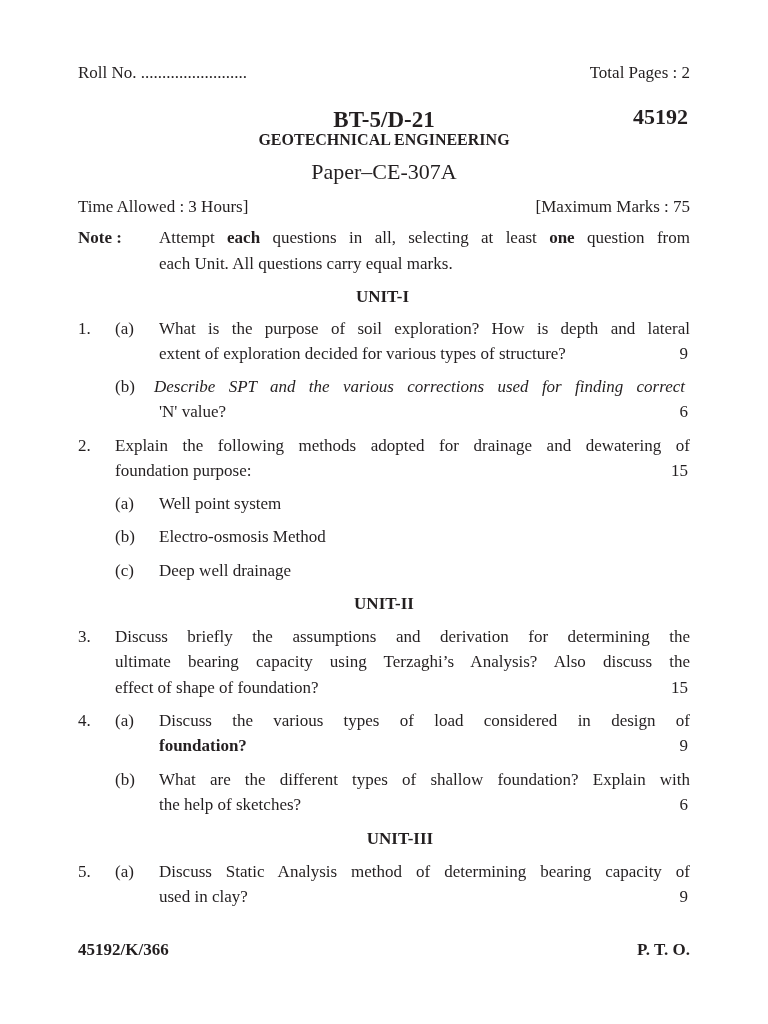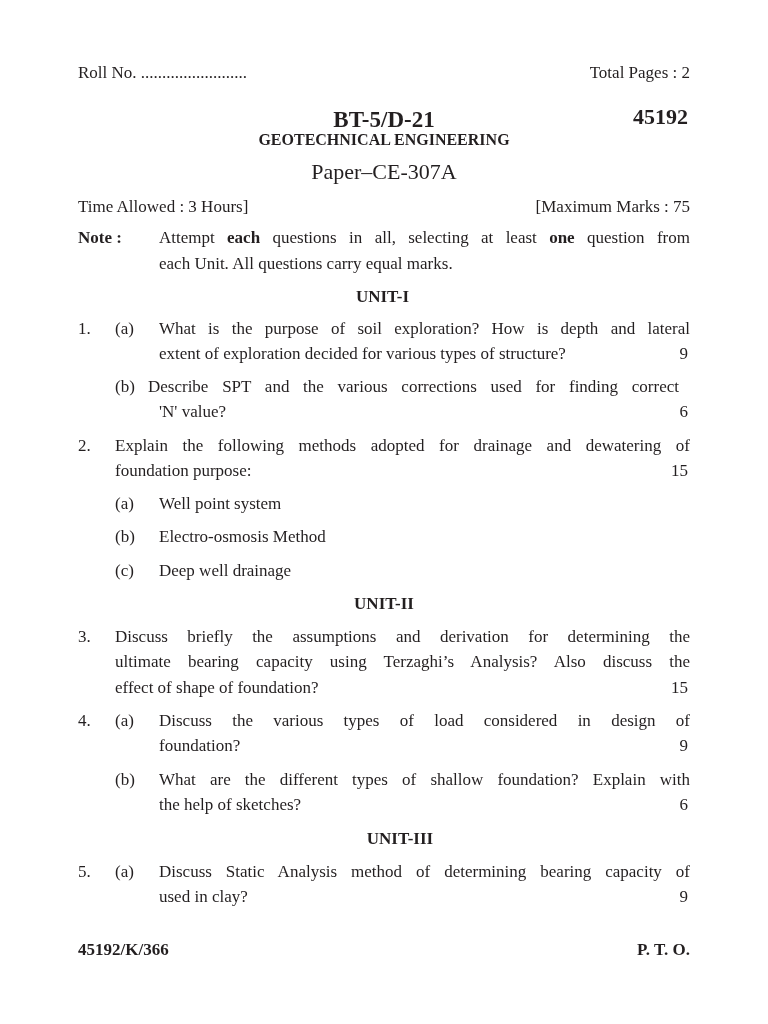--- a/index.html
+++ b/index.html
@@ -35,21 +35,21 @@
 
 <div class="abs b center" style="left:0; right:3px; top:287px;">UNIT-I</div>
 
 <div class="abs" style="left:78px; top:319px;">1.</div>
 <div class="abs" style="left:115px; top:319px;">(a)</div>
 <div class="abs just" style="left:159px; width:531px; top:319px;">What is the purpose of soil exploration? How is depth and lateral</div>
 <div class="abs" style="left:159px; top:344px;">extent of exploration decided for various types of structure?</div>
 <div class="abs right" style="right:80px; top:344px;">9</div>
 
 <div class="abs" style="left:115px; top:377px;">(b)</div>
-<div class="abs just" style="left:148px; width:531px; top:377px;">Describe SPT and the various corrections used for finding correct</div>
+<div class="abs just" style="left:154px; width:531px; top:377px;font-style:italic;">Describe SPT and the various corrections used for finding correct</div>
 <div class="abs" style="left:159px; top:402px;">'N' value?</div>
 <div class="abs right" style="right:80px; top:402px;">6</div>
 
 <div class="abs" style="left:78px; top:436px;">2.</div>
 <div class="abs just" style="left:115px; width:575px; top:436px;">Explain the following methods adopted for drainage and dewatering of</div>
 <div class="abs" style="left:115px; top:461px;">foundation purpose:</div>
 <div class="abs right" style="right:80px; top:461px;">15</div>
 
 <div class="abs" style="left:115px; top:494px;">(a)</div>
 <div class="abs" style="left:159px; top:494px;">Well point system</div>
@@ -62,21 +62,21 @@
 
 <div class="abs" style="left:78px; top:627px;">3.</div>
 <div class="abs just" style="left:115px; width:575px; top:627px;">Discuss briefly the assumptions and derivation for determining the</div>
 <div class="abs just" style="left:115px; width:575px; top:652px;">ultimate bearing capacity using Terzaghi’s Analysis? Also discuss the</div>
 <div class="abs" style="left:115px; top:678px;">effect of shape of foundation?</div>
 <div class="abs right" style="right:80px; top:678px;">15</div>
 
 <div class="abs" style="left:78px; top:711px;">4.</div>
 <div class="abs" style="left:115px; top:711px;">(a)</div>
 <div class="abs just" style="left:159px; width:531px; top:711px;">Discuss the various types of load considered in design of</div>
-<div class="abs" style="left:159px; top:736px;">foundation?</div>
+<div class="abs" style="left:159px; top:736px;font-weight:bold;">foundation?</div>
 <div class="abs right" style="right:80px; top:736px;">9</div>
 
 <div class="abs" style="left:115px; top:770px;">(b)</div>
 <div class="abs just" style="left:159px; width:531px; top:770px;">What are the different types of shallow foundation? Explain with</div>
 <div class="abs" style="left:159px; top:795px;">the help of sketches?</div>
 <div class="abs right" style="right:80px; top:795px;">6</div>
 
 <div class="abs b center" style="left:0; right:0; top:829px;padding-left:32px;">UNIT-III</div>
 
 <div class="abs" style="left:78px; top:862px;">5.</div>

